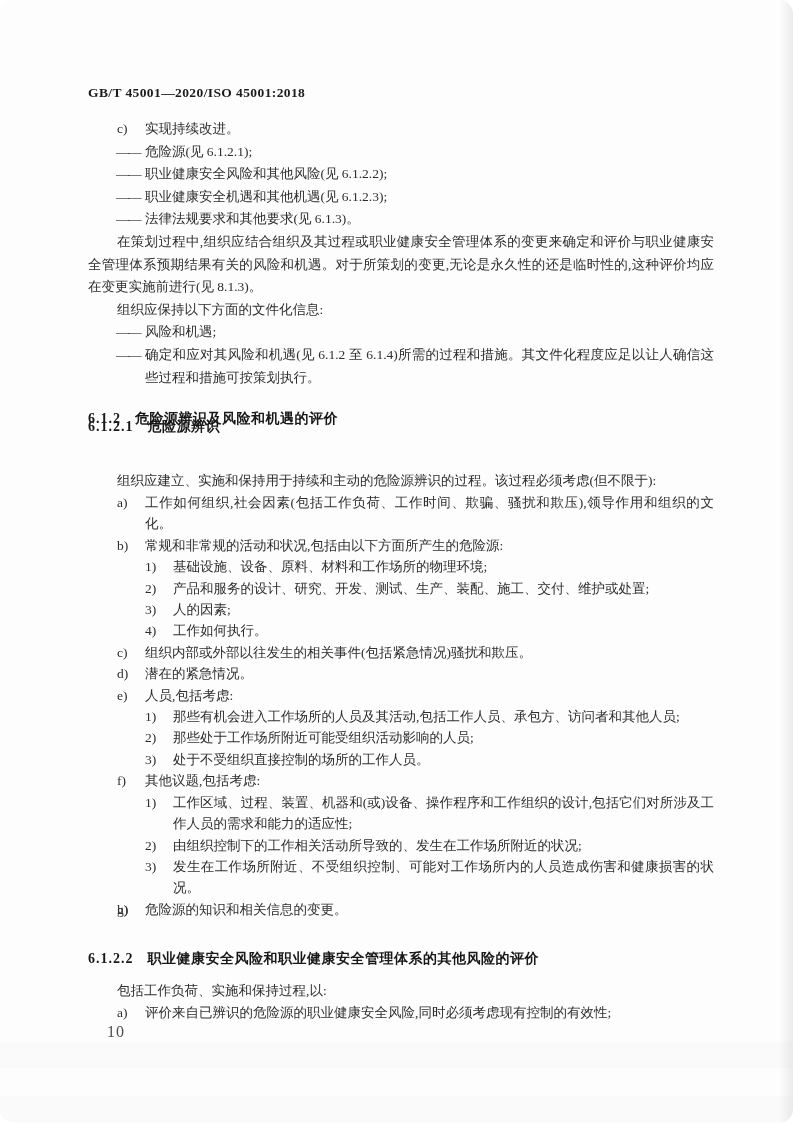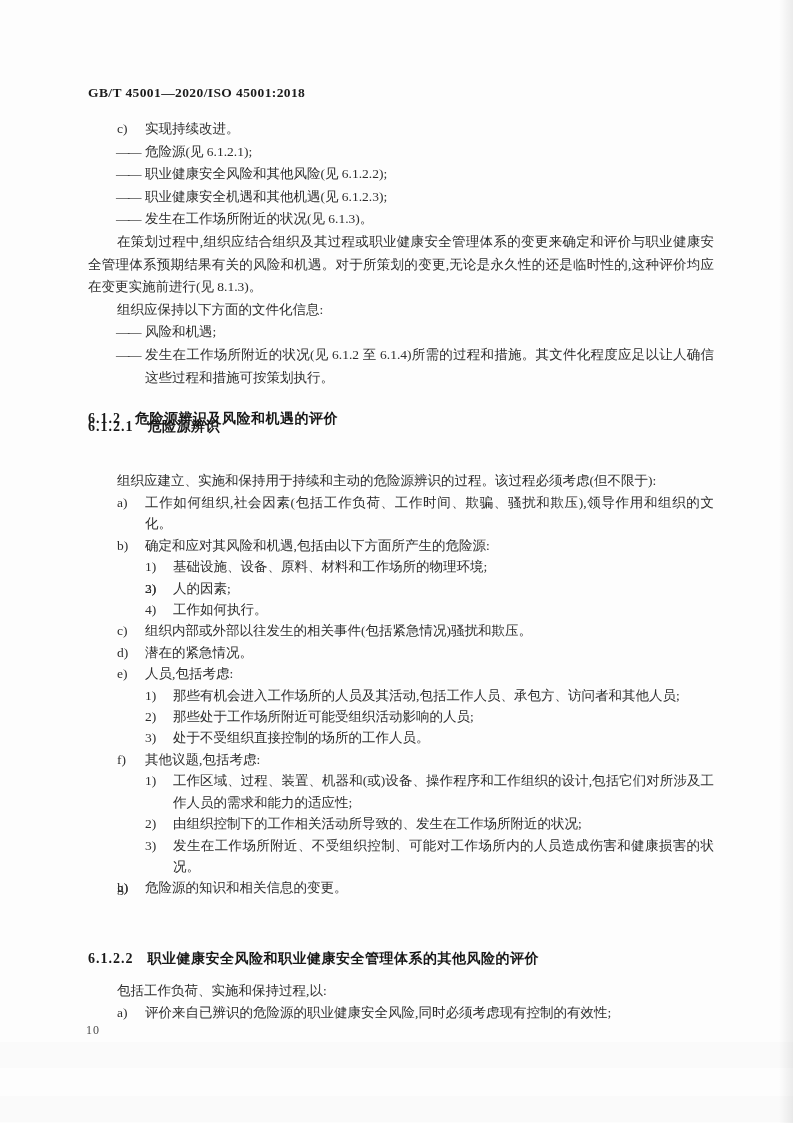--- a/index.html
+++ b/index.html
@@ -3,20 +3,21 @@
 <meta charset="utf-8">
 <style>
   html,body { margin:0; padding:0; background:#ffffff; }
   .page {
     position:relative;
     width:793px; height:1123px;
     background:#fdfdfd;
     overflow:hidden;
     font-family:"Liberation Serif","DejaVu Serif",serif;
     color:#2e2e2e;
+    border-radius:14px;
     -webkit-font-smoothing:antialiased;
   }
   .scan-edge-right {
     position:absolute; top:0; right:0; width:14px; height:100%;
     background:linear-gradient(to right, rgba(0,0,0,0), rgba(0,0,0,0.07));
     pointer-events:none;
   }
   .scan-streak {
     position:absolute; left:0; width:100%; height:26px;
     background:rgba(0,0,0,0.012); pointer-events:none;
@@ -43,22 +44,22 @@
   .heading {
     font-family:Liberation Serif, serif;
     font-weight:bold; font-size:14px; color:#191919;
     letter-spacing:0.5px;
   }
   #h612 { top:410px; }
   #h6121 { top:418px; }
   #h6122 { top:950px; }
   .heading .num { margin-right:14px; letter-spacing:1px; }
   .pgno {
-    position:absolute; left:86px; top:1023px;
-    font-size:12px; color:#4d4d4d; letter-spacing:1px;
+    position:absolute; left:107px; top:1023px;
+    font-size:16px; color:#4d4d4d; letter-spacing:1px;
   }
 </style>
 </head>
 <body>
 
 <div class="page">
   <div class="scan-streak" style="top:1042px"></div>
   <div class="scan-streak" style="top:1096px"></div>
 
   <div class="chunk hdr">GB/T 45001—2020/ISO 45001:2018</div>
@@ -75,31 +76,31 @@
     <div class="dash-item">
       <span class="dash">——</span>
       <span>职业健康安全风险和其他风险(见 6.1.2.2);</span>
     </div>
     <div class="dash-item">
       <span class="dash">——</span>
       <span>职业健康安全机遇和其他机遇(见 6.1.2.3);</span>
     </div>
     <div class="dash-item">
       <span class="dash">——</span>
-      <span>发生在工作场所附近的状况(见 6.1.3)。</span>
+      <span>法律法规要求和其他要求(见 6.1.3)。</span>
     </div>
     <div class="para">在策划过程中,组织应结合组织及其过程或职业健康安全管理体系的变更来确定和评价与职业健康安全管理体系预期结果有关的风险和机遇。对于所策划的变更,无论是永久性的还是临时性的,这种评价均应在变更实施前进行(见 8.1.3)。</div>
     <div class="para">组织应保持以下方面的文件化信息:</div>
     <div class="dash-item">
       <span class="dash">——</span>
       <span>风险和机遇;</span>
     </div>
     <div class="dash-item">
       <span class="dash">——</span>
-      <span>发生在工作场所附近的状况(见 6.1.2 至 6.1.4)所需的过程和措施。其文件化程度应足以让人确信这些过程和措施可按策划执行。</span>
+      <span>确定和应对其风险和机遇(见 6.1.2 至 6.1.4)所需的过程和措施。其文件化程度应足以让人确信这些过程和措施可按策划执行。</span>
     </div>
   </div>
 
   <div class="chunk heading" id="h612">
     <span class="num">6.1.2</span><span>危险源辨识及风险和机遇的评价</span>
   </div>
 
   <div class="chunk heading" id="h6121">
     <span class="num">6.1.2.1</span><span>危险源辨识</span>
   </div>
@@ -108,28 +109,29 @@
     <div class="para">组织应建立、实施和保持用于持续和主动的危险源辨识的过程。该过程必须考虑(但不限于):</div>
   </div>
 
   <div class="chunk bodytext" id="listB">
     <div class="li1">
       <span class="marker">a)</span>
       <span>工作如何组织,社会因素(包括工作负荷、工作时间、欺骗、骚扰和欺压),领导作用和组织的文化。</span>
     </div>
     <div class="li1">
       <span class="marker">b)</span>
-      <span>确定和应对其风险和机遇,包括由以下方面所产生的危险源:</span>
+      <span>常规和非常规的活动和状况,包括由以下方面所产生的危险源:</span>
     </div>
     <div class="li2">
       <span class="marker">1)</span>
       <span>基础设施、设备、原料、材料和工作场所的物理环境;</span>
     </div>
     <div class="li2">
       <span class="marker">2)</span>
+      <span>产品和服务的设计、研究、开发、测试、生产、装配、施工、交付、维护或处置;</span>
     </div>
     <div class="li2">
       <span class="marker">3)</span>
       <span>人的因素;</span>
     </div>
     <div class="li2">
       <span class="marker">4)</span>
       <span>工作如何执行。</span>
     </div>
     <div class="li1">

